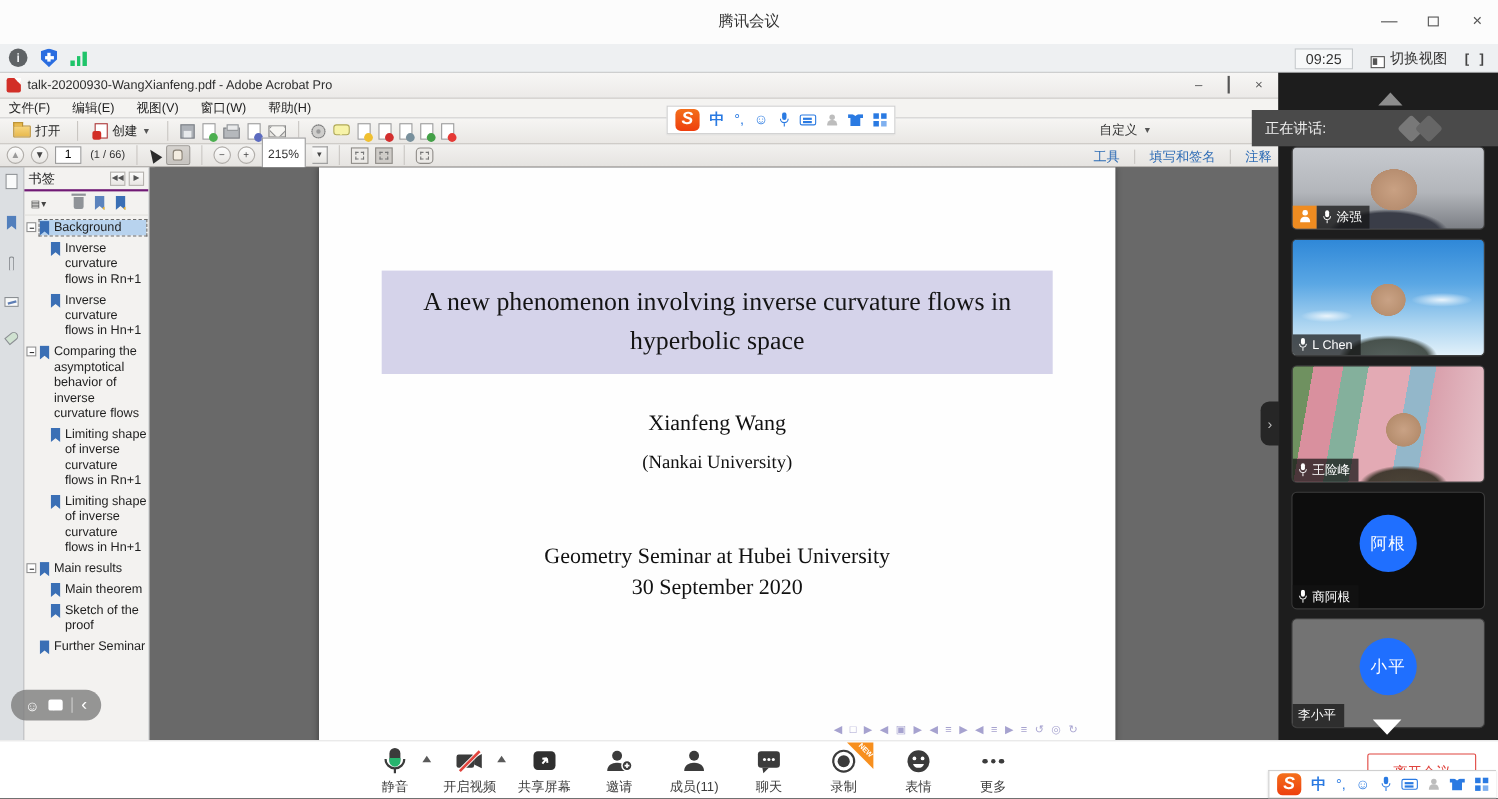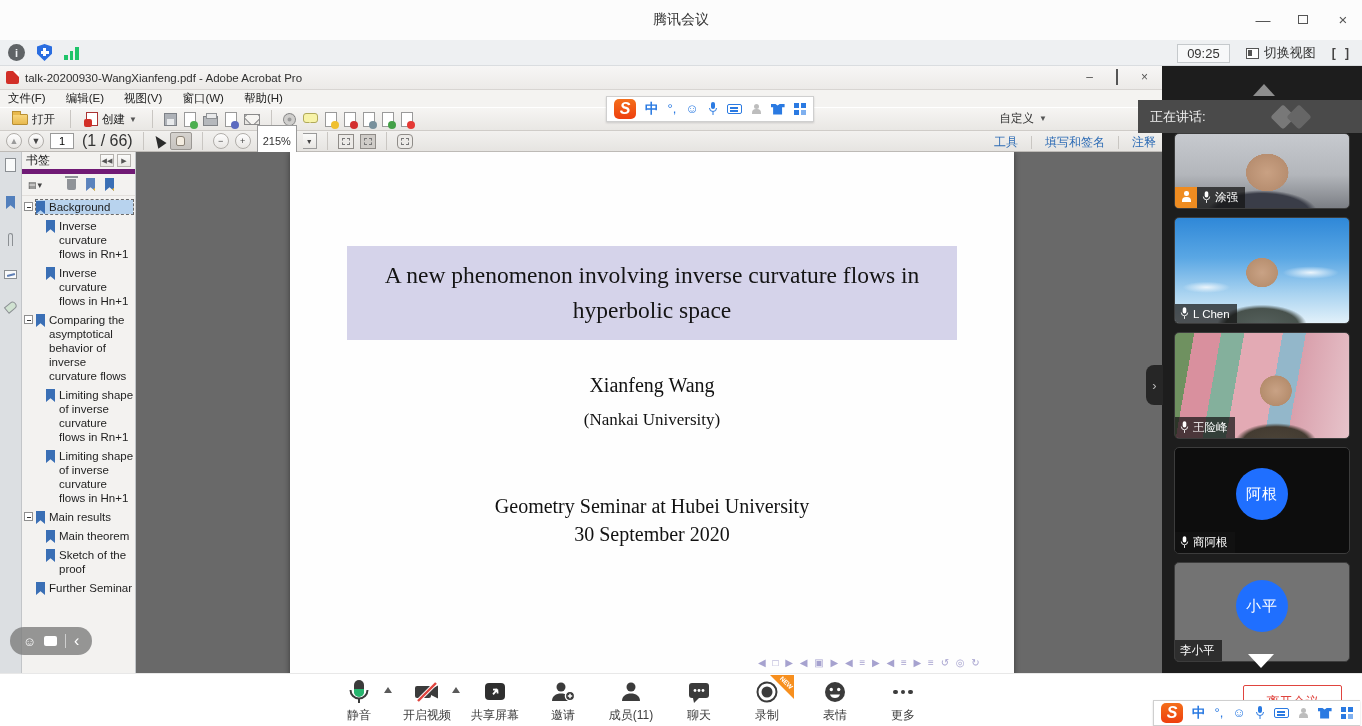--- a/index.html
+++ b/index.html
@@ -18,21 +18,21 @@
   .sb-left{position:absolute;left:8px;top:4px;display:flex;gap:12px;align-items:center;}
   .ic-info{width:17px;height:17px;border-radius:50%;background:#5f6366;color:#eef0f2;font-size:11px;font-weight:bold;
            display:flex;align-items:center;justify-content:center;}
   .ic-shield{width:15px;height:17px;background:#2a6de0;clip-path:polygon(50% 0,100% 15%,100% 58%,50% 100%,0 58%,0 15%);position:relative;}
   .ic-shield::after{content:"";position:absolute;left:6px;top:4px;width:3px;height:8px;background:#fff;}
   .ic-shield::before{content:"";position:absolute;left:3.5px;top:6.5px;width:8px;height:3px;background:#fff;z-index:1;}
   .ic-signal{display:flex;align-items:flex-end;gap:2px;height:14px;}
   .ic-signal i{display:block;width:3.5px;background:#1fc46a;}
   .sb-right{position:absolute;right:10px;top:2px;display:flex;gap:16px;align-items:center;height:22px;}
   .time-box{border:1px solid #c5c9cc;background:#f7f8f9;padding:1px 9px;font-size:13px;color:#333;}
-  .switch-view{display:flex;align-items:center;gap:5px;font-size:13px;color:#333;}
+  .switch-view{display:flex;align-items:flex-end;gap:5px;font-size:13px;color:#333;}
   .ic-layout{width:13px;height:11px;border:1.4px solid #555;position:relative;background:#fff;}
   .ic-layout::after{content:"";position:absolute;left:1px;top:1px;width:4px;height:6px;background:#555;}
   .ic-fullscreen{font-size:12px;color:#444;letter-spacing:3px;font-weight:bold;}
 
   
   .acrobat{position:absolute;left:0;top:66px;width:1162px;height:607px;background:#696969;}
   .ac-title{position:absolute;left:0;top:0;width:100%;height:24px;background:linear-gradient(#f7f6f5,#eceae8);
             border-bottom:1px solid #d8d5d2;display:flex;align-items:center;padding-left:6px;gap:6px;font-size:11.5px;color:#2f2f2f;}
   .pdf-app-icon{width:13px;height:13px;background:#d22f27;border-radius:2px;position:relative;flex:0 0 auto;}
   .pdf-app-icon::after{content:"";position:absolute;right:0;top:0;border:3px solid #fff;border-left-color:transparent;border-bottom-color:transparent;}
@@ -62,21 +62,21 @@
   .ic-mail{width:16px;height:11px;background:#e8e6e2;border:1px solid #8a8a8a;position:relative;overflow:hidden;}
   .ic-mail::after{content:"";position:absolute;left:1px;top:-4px;width:11px;height:11px;background:#f6f5f2;border:1px solid #8a8a8a;transform:rotate(45deg);}
   .ac-customize{position:absolute;right:115px;top:45px;display:flex;gap:5px;align-items:center;font-size:11.5px;color:#333;}
 
   .ac-nav{position:absolute;left:0;top:65px;width:100%;height:21px;background:linear-gradient(#f2f1ef,#e6e4e1);
           border-bottom:1px solid #bdbab6;display:flex;align-items:center;padding-left:6px;gap:6px;}
   .nav-circ{width:16px;height:16px;border-radius:50%;border:1px solid #b0ada9;background:linear-gradient(#fdfdfd,#e8e6e3);
             display:flex;align-items:center;justify-content:center;font-size:9px;color:#9a9a9a;}
   .nav-circ.en{color:#444;}
   .page-input{width:24px;height:16px;border:1px solid #9a9a9a;background:#fff;font-size:11px;text-align:center;font-family:"Liberation Sans",sans-serif;}
-  .page-count{font-size:16px;color:#333;margin-left:2px;}
+  .page-count{font-size:10px;color:#333;margin-left:2px;}
   .ptr-arrow{width:0;height:0;border-left:5px solid transparent;border-right:5px solid transparent;border-bottom:12px solid #2b2b2b;transform:rotate(-35deg);}
   .hand-btn{width:22px;height:18px;border:1px solid #9a9793;border-radius:2px;background:linear-gradient(#d6d3cf,#c6c3bf);
             display:flex;align-items:center;justify-content:center;}
   .hand-shape{width:9px;height:10px;background:#f3ece0;border:1px solid #8a8276;border-radius:3px 3px 2px 2px;}
   .zoom-box{height:32px;border:1px solid #9a9a9a;background:#fff;font-size:11px;display:flex;align-items:center;padding:12px 5px;}
   .zoom-caret{width:14px;height:16px;border:1px solid #9a9a9a;border-left:none;background:linear-gradient(#fbfbfa,#e7e5e2);
               display:flex;align-items:center;justify-content:center;font-size:7px;color:#444;}
   .fit-ic{width:16px;height:15px;border:1px solid #8f8c88;background:#eceae7;position:relative;}
   .fit-ic.sel{background:#cfccc8;}
   .fit-ic::after{content:"";position:absolute;inset:3px;border:1px dashed #777;}
@@ -90,21 +90,21 @@
   .rail .ric{opacity:.85;}
   .ic-pages{width:11px;height:14px;background:#fff;border:1px solid #7e8286;}
   .ribbon{display:inline-block;width:9px;height:13px;background:#3a6fb5;
           clip-path:polygon(0 0,100% 0,100% 100%,50% 72%,0 100%);}
   .ribbon.lt{background:#5b83bd;}
   .ic-clip{width:5px;height:13px;border:1.5px solid #7e8286;border-radius:3px 3px 0 0;border-bottom:none;}
   .ic-sig{width:13px;height:9px;border:1px solid #7e8286;background:#fff;position:relative;}
   .ic-sig::after{content:"";position:absolute;left:2px;top:3px;width:8px;height:2px;background:#4a6fae;transform:rotate(-15deg);}
   .ic-tag{width:12px;height:8px;background:#cfe3cf;border:1px solid #7e8286;transform:rotate(-40deg);border-radius:0 4px 4px 0;}
   .sidebar{position:absolute;left:22px;top:0;width:114px;height:100%;background:#f3f2f0;border-right:1px solid #c2c5c8;overflow:hidden;}
-  .sb-head{height:22px;display:flex;align-items:center;padding:0 4px;font-size:12px;color:#222;border-bottom:5px solid #701a75;}
+  .sb-head{height:22px;display:flex;align-items:center;padding:0 4px;font-size:12px;color:#222;border-bottom:2px solid #701a75;}
   .sb-head .sp{flex:1;}
   .mini-btn{width:14px;height:13px;border:1px solid #b5b2ae;background:linear-gradient(#fbfbfa,#e9e7e4);
             font-size:7px;color:#555;display:flex;align-items:center;justify-content:center;margin-left:3px;}
   .sb-tools{height:22px;display:flex;align-items:center;padding:0 6px;gap:10px;border-bottom:1px solid #e2dfdc;}
   .opt-ic{font-size:9px;color:#444;letter-spacing:1px;}
   .ic-trash{width:9px;height:11px;background:#8f9398;border-radius:0 0 2px 2px;position:relative;margin-left:14px;}
   .ic-trash::before{content:"";position:absolute;left:-2px;top:-3px;width:13px;height:2px;background:#8f9398;}
   .bm-add{position:relative;}
   .bm-add::after{content:"";position:absolute;right:-3px;bottom:-2px;width:5px;height:5px;border-radius:50%;background:#f0b429;}
   .tree{padding:4px 0 0 2px;font-size:11.5px;line-height:14px;color:#1e1e1e;}

